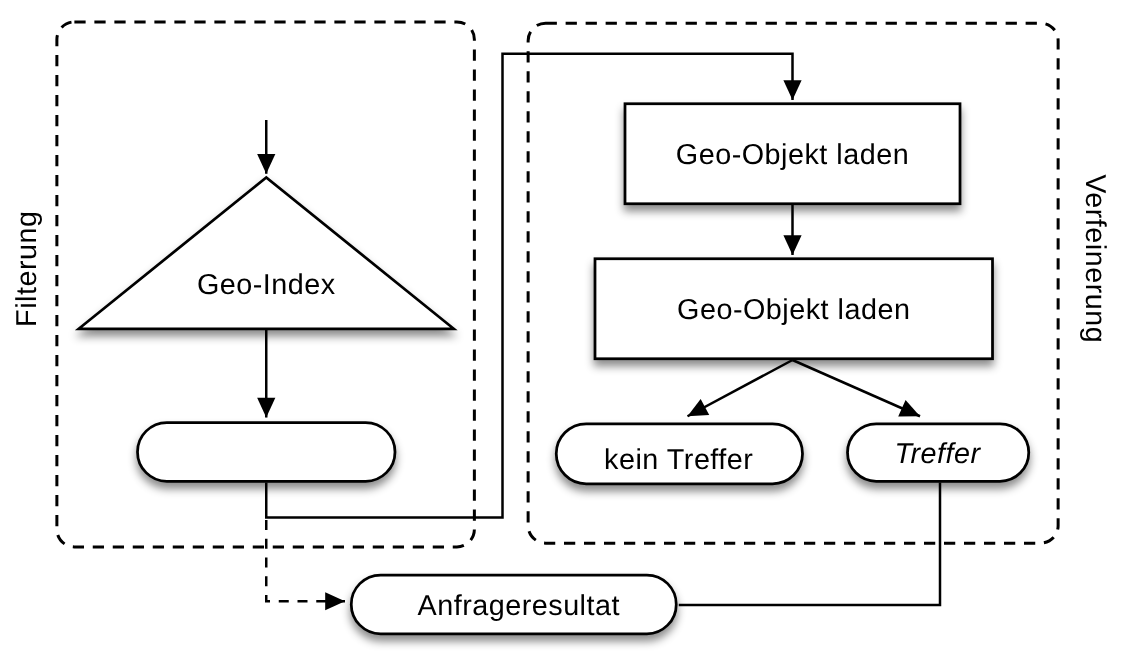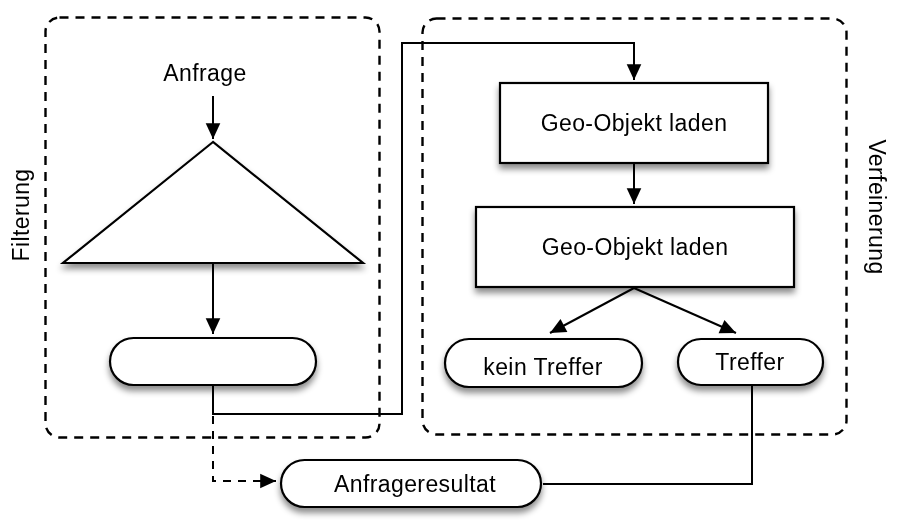--- a/index.html
+++ b/index.html
@@ -87,20 +87,20 @@
     <rect class="node-shape" x="500" y="83" width="268" height="80"></rect>
     <rect class="node-shape" x="476" y="207" width="318" height="80"></rect>
     <rect class="node-shape" x="445" y="339" width="197" height="48" rx="24"></rect>
     <rect class="node-shape" x="678" y="339" width="145" height="46" rx="23"></rect>
     <rect class="node-shape" x="281" y="460" width="260" height="47" rx="23.5"></rect>
   </svg>
 
   <div class="lbl rot-ccw" style="left:-99px; top:200px;">Filterung</div>
   <div class="lbl rot-cw" style="left:757px; top:192px;">Verfeinerung</div>
 
-  <div class="lbl" style="left:85px;  top:58px;">Anfrage</div>
+  <div class="lbl" style="left:93px;  top:212px;">Geo-Index</div>
   <div class="lbl" style="left:514px; top:108px;">Geo-Objekt laden</div>
   <div class="lbl" style="left:515px; top:232px;">Geo-Objekt laden</div>
   <div class="lbl" style="left:423px; top:352px;">kein Treffer</div>
-  <div class="lbl" style="left:630px; top:347px;">Treffer</div>
+  <div class="lbl" style="left:630px; top:347px;font-style:italic;">Treffer</div>
   <div class="lbl" style="left:295px; top:469px;">Anfrageresultat</div>
 
 </div>
 
 </body></html>

